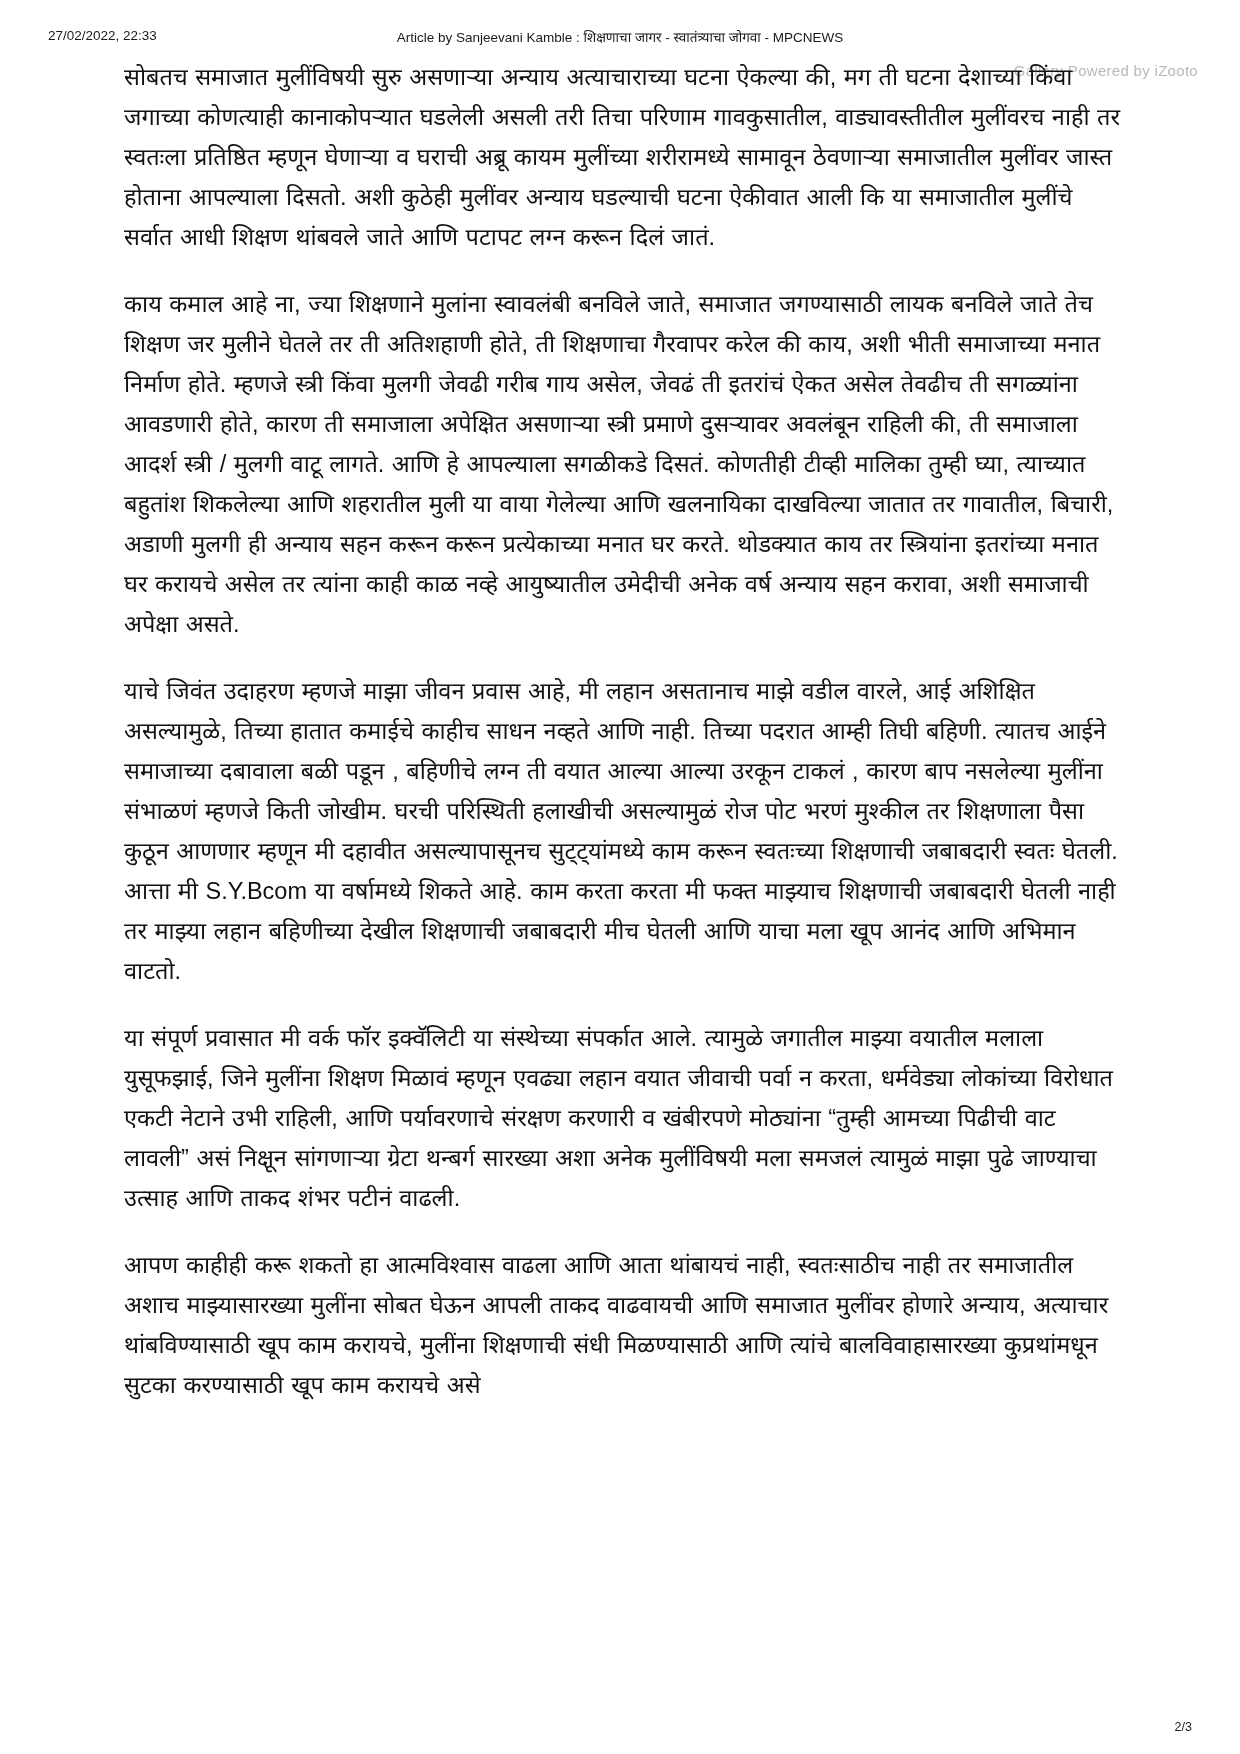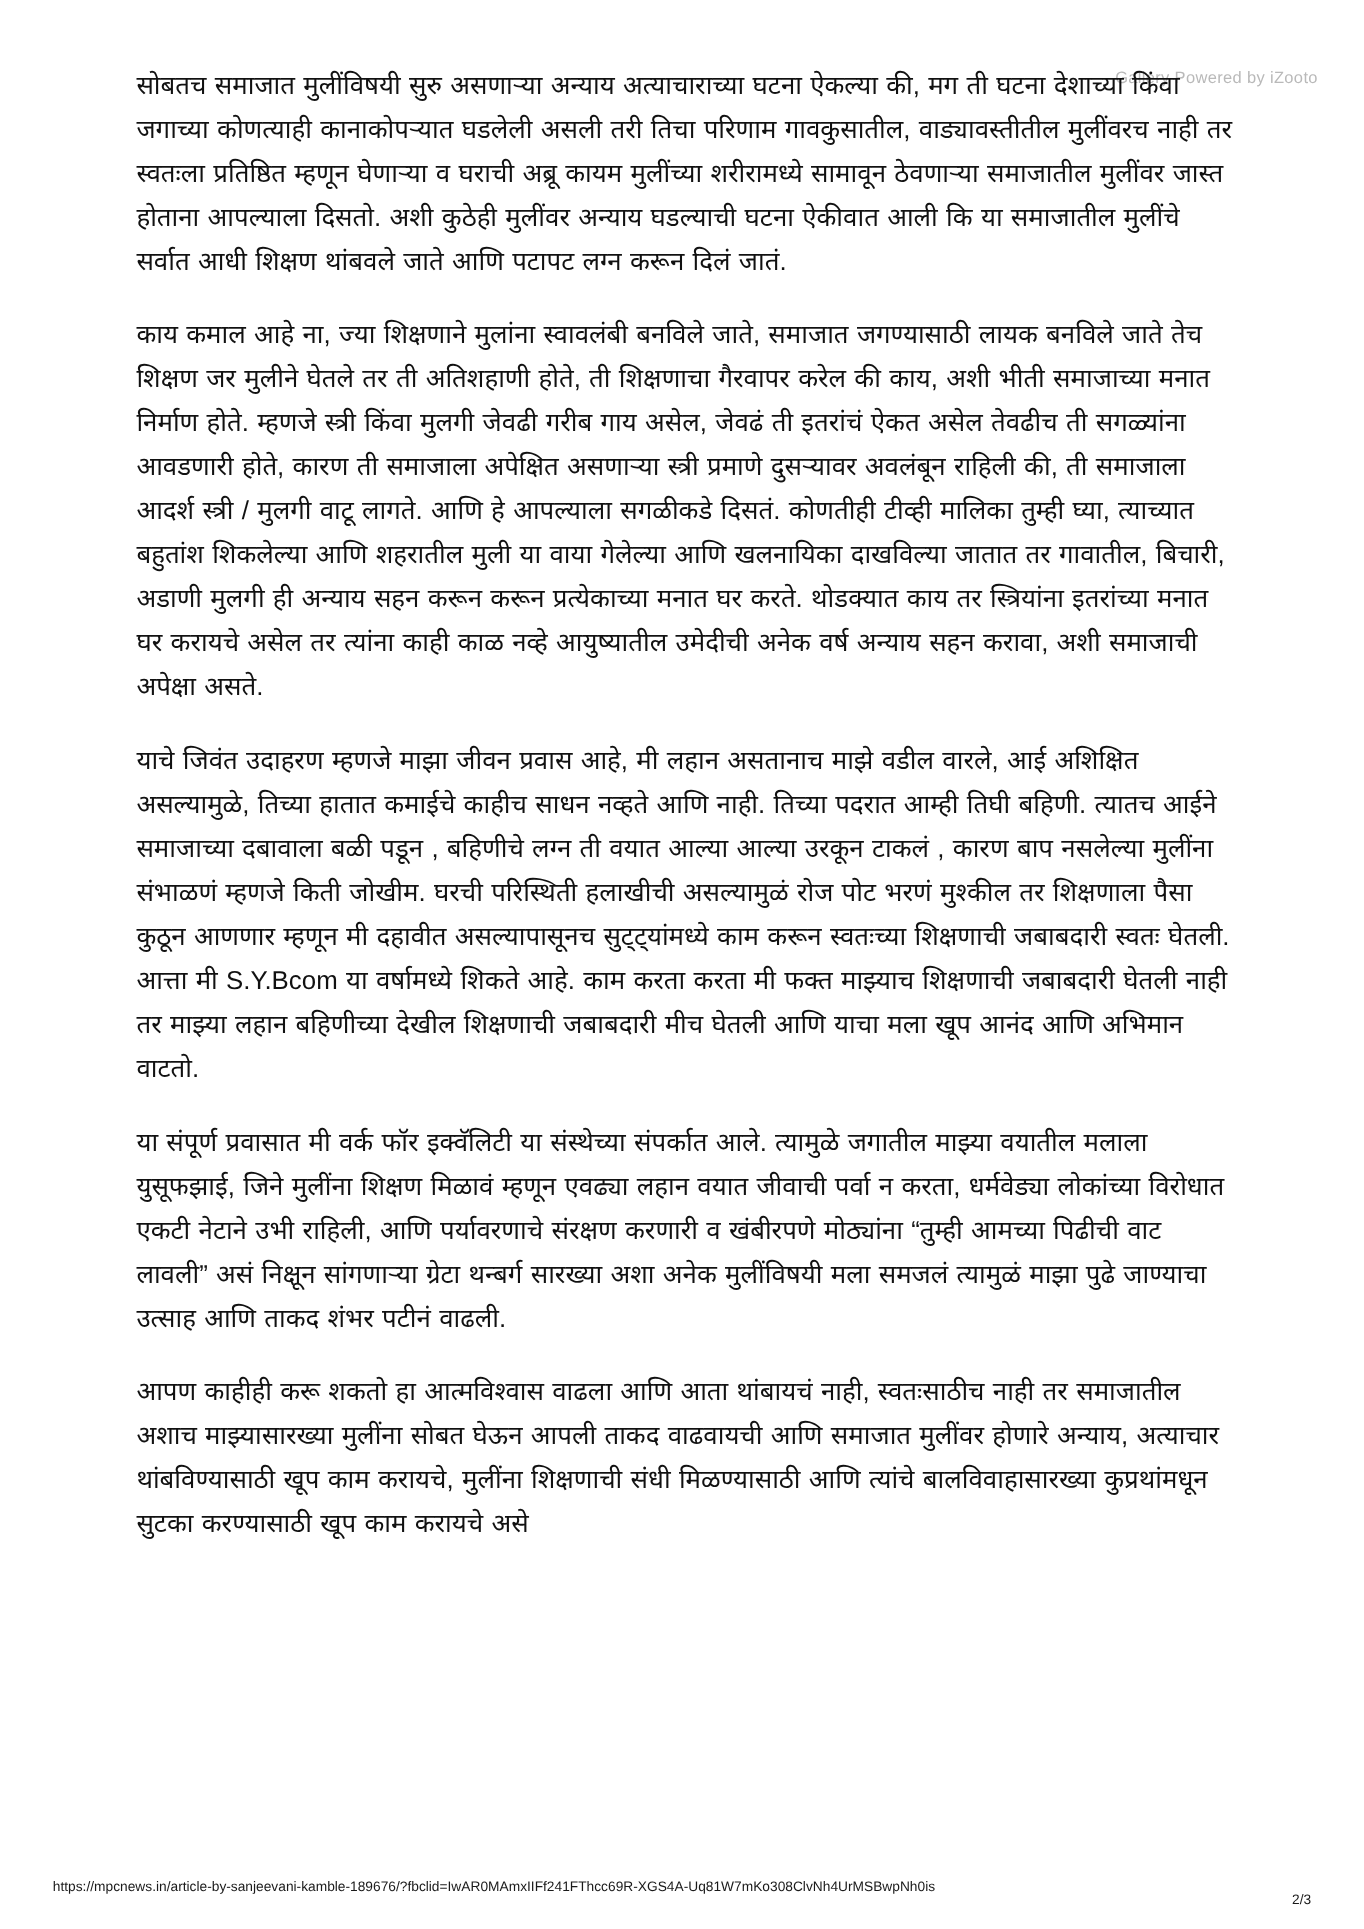--- a/index.html
+++ b/index.html
@@ -93,29 +93,32 @@
     right: 48px;
     top: 12px;
     white-space: nowrap;
   }
 </style>
 </head>
 <body>
 
 <div class="page">
 
+  <div class="header">
+    <span class="header-date">27/02/2022, 22:33</span>
+    <span class="header-title">Article by Sanjeevani Kamble : शिक्षणाचा जागर - स्वातंत्र्याचा जोगवा - MPCNEWS</span>
+  </div>
 
   <div class="watermark">Gallery Powered by iZooto</div>
 
   <div class="content">
     <p class="para">सोबतच समाजात मुलींविषयी सुरु असणाऱ्या अन्याय अत्याचाराच्या घटना ऐकल्या की, मग ती घटना देशाच्या किंवा जगाच्या कोणत्याही कानाकोपऱ्यात घडलेली असली तरी तिचा परिणाम गावकुसातील, वाड्यावस्तीतील मुलींवरच नाही तर स्वतःला प्रतिष्ठित म्हणून घेणाऱ्या व घराची अब्रू कायम मुलींच्या शरीरामध्ये सामावून ठेवणाऱ्या समाजातील मुलींवर जास्त होताना आपल्याला दिसतो. अशी कुठेही मुलींवर अन्याय घडल्याची घटना ऐकीवात आली कि या समाजातील मुलींचे सर्वात आधी शिक्षण थांबवले जाते आणि पटापट लग्न करून दिलं जातं.</p>
     <p class="para">काय कमाल आहे ना, ज्या शिक्षणाने मुलांना स्वावलंबी बनविले जाते, समाजात जगण्यासाठी लायक बनविले जाते तेच शिक्षण जर मुलीने घेतले तर ती अतिशहाणी होते, ती शिक्षणाचा गैरवापर करेल की काय, अशी भीती समाजाच्या मनात निर्माण होते. म्हणजे स्त्री किंवा मुलगी जेवढी गरीब गाय असेल, जेवढं ती इतरांचं ऐकत असेल तेवढीच ती सगळ्यांना आवडणारी होते, कारण ती समाजाला अपेक्षित असणाऱ्या स्त्री प्रमाणे दुसऱ्यावर अवलंबून राहिली की, ती समाजाला आदर्श स्त्री / मुलगी वाटू लागते. आणि हे आपल्याला सगळीकडे दिसतं. कोणतीही टीव्ही मालिका तुम्ही घ्या, त्याच्यात बहुतांश शिकलेल्या आणि शहरातील मुली या वाया गेलेल्या आणि खलनायिका दाखविल्या जातात तर गावातील, बिचारी, अडाणी मुलगी ही अन्याय सहन करून करून प्रत्येकाच्या मनात घर करते. थोडक्यात काय तर स्त्रियांना इतरांच्या मनात घर करायचे असेल तर त्यांना काही काळ नव्हे आयुष्यातील उमेदीची अनेक वर्ष अन्याय सहन करावा, अशी समाजाची अपेक्षा असते.</p>
     <p class="para">याचे जिवंत उदाहरण म्हणजे माझा जीवन प्रवास आहे, मी लहान असतानाच माझे वडील वारले, आई अशिक्षित असल्यामुळे, तिच्या हातात कमाईचे काहीच साधन नव्हते आणि नाही. तिच्या पदरात आम्ही तिघी बहिणी. त्यातच आईने समाजाच्या दबावाला बळी पडून , बहिणीचे लग्न ती वयात आल्या आल्या उरकून टाकलं , कारण बाप नसलेल्या मुलींना संभाळणं म्हणजे किती जोखीम. घरची परिस्थिती हलाखीची असल्यामुळं रोज पोट भरणं मुश्कील तर शिक्षणाला पैसा कुठून आणणार म्हणून मी दहावीत असल्यापासूनच सुट्ट्यांमध्ये काम करून स्वतःच्या शिक्षणाची जबाबदारी स्वतः घेतली. आत्ता मी S.Y.Bcom या वर्षामध्ये शिकते आहे. काम करता करता मी फक्त माझ्याच शिक्षणाची जबाबदारी घेतली नाही तर माझ्या लहान बहिणीच्या देखील शिक्षणाची जबाबदारी मीच घेतली आणि याचा मला खूप आनंद आणि अभिमान वाटतो.</p>
     <p class="para">या संपूर्ण प्रवासात मी वर्क फॉर इक्वॅलिटी या संस्थेच्या संपर्कात आले. त्यामुळे जगातील माझ्या वयातील मलाला युसूफझाई,  जिने मुलींना शिक्षण मिळावं म्हणून एवढ्या लहान वयात जीवाची पर्वा न करता, धर्मवेड्या लोकांच्या विरोधात एकटी नेटाने उभी राहिली, आणि पर्यावरणाचे संरक्षण करणारी व खंबीरपणे मोठ्यांना “तुम्ही आमच्या पिढीची वाट लावली” असं निक्षून सांगणाऱ्या ग्रेटा थन्बर्ग सारख्या अशा अनेक मुलींविषयी मला समजलं त्यामुळं माझा पुढे जाण्याचा उत्साह आणि ताकद शंभर पटीनं वाढली.</p>
     <p class="para">आपण काहीही करू शकतो हा आत्मविश्वास वाढला आणि आता थांबायचं नाही, स्वतःसाठीच नाही तर समाजातील अशाच माझ्यासारख्या मुलींना सोबत घेऊन आपली ताकद वाढवायची आणि समाजात मुलींवर होणारे अन्याय, अत्याचार थांबविण्यासाठी खूप काम करायचे, मुलींना शिक्षणाची संधी मिळण्यासाठी आणि त्यांचे बालविवाहासारख्या कुप्रथांमधून सुटका करण्यासाठी खूप काम करायचे असे</p>
   </div>
 
   <div class="footer">
-    <span class="footer-url">https://mpcnews.in/article-by-sanjeevani-kamble-189676/?fbclid=IwAR0MAmxIIFf241FThcc69R-XGS4A-Uq81W7mKo308ClvNh4UrMSBwpNh0is</span>
     <span class="footer-page">2/3</span>
   </div>
 
 </div>
 
 </body></html>

